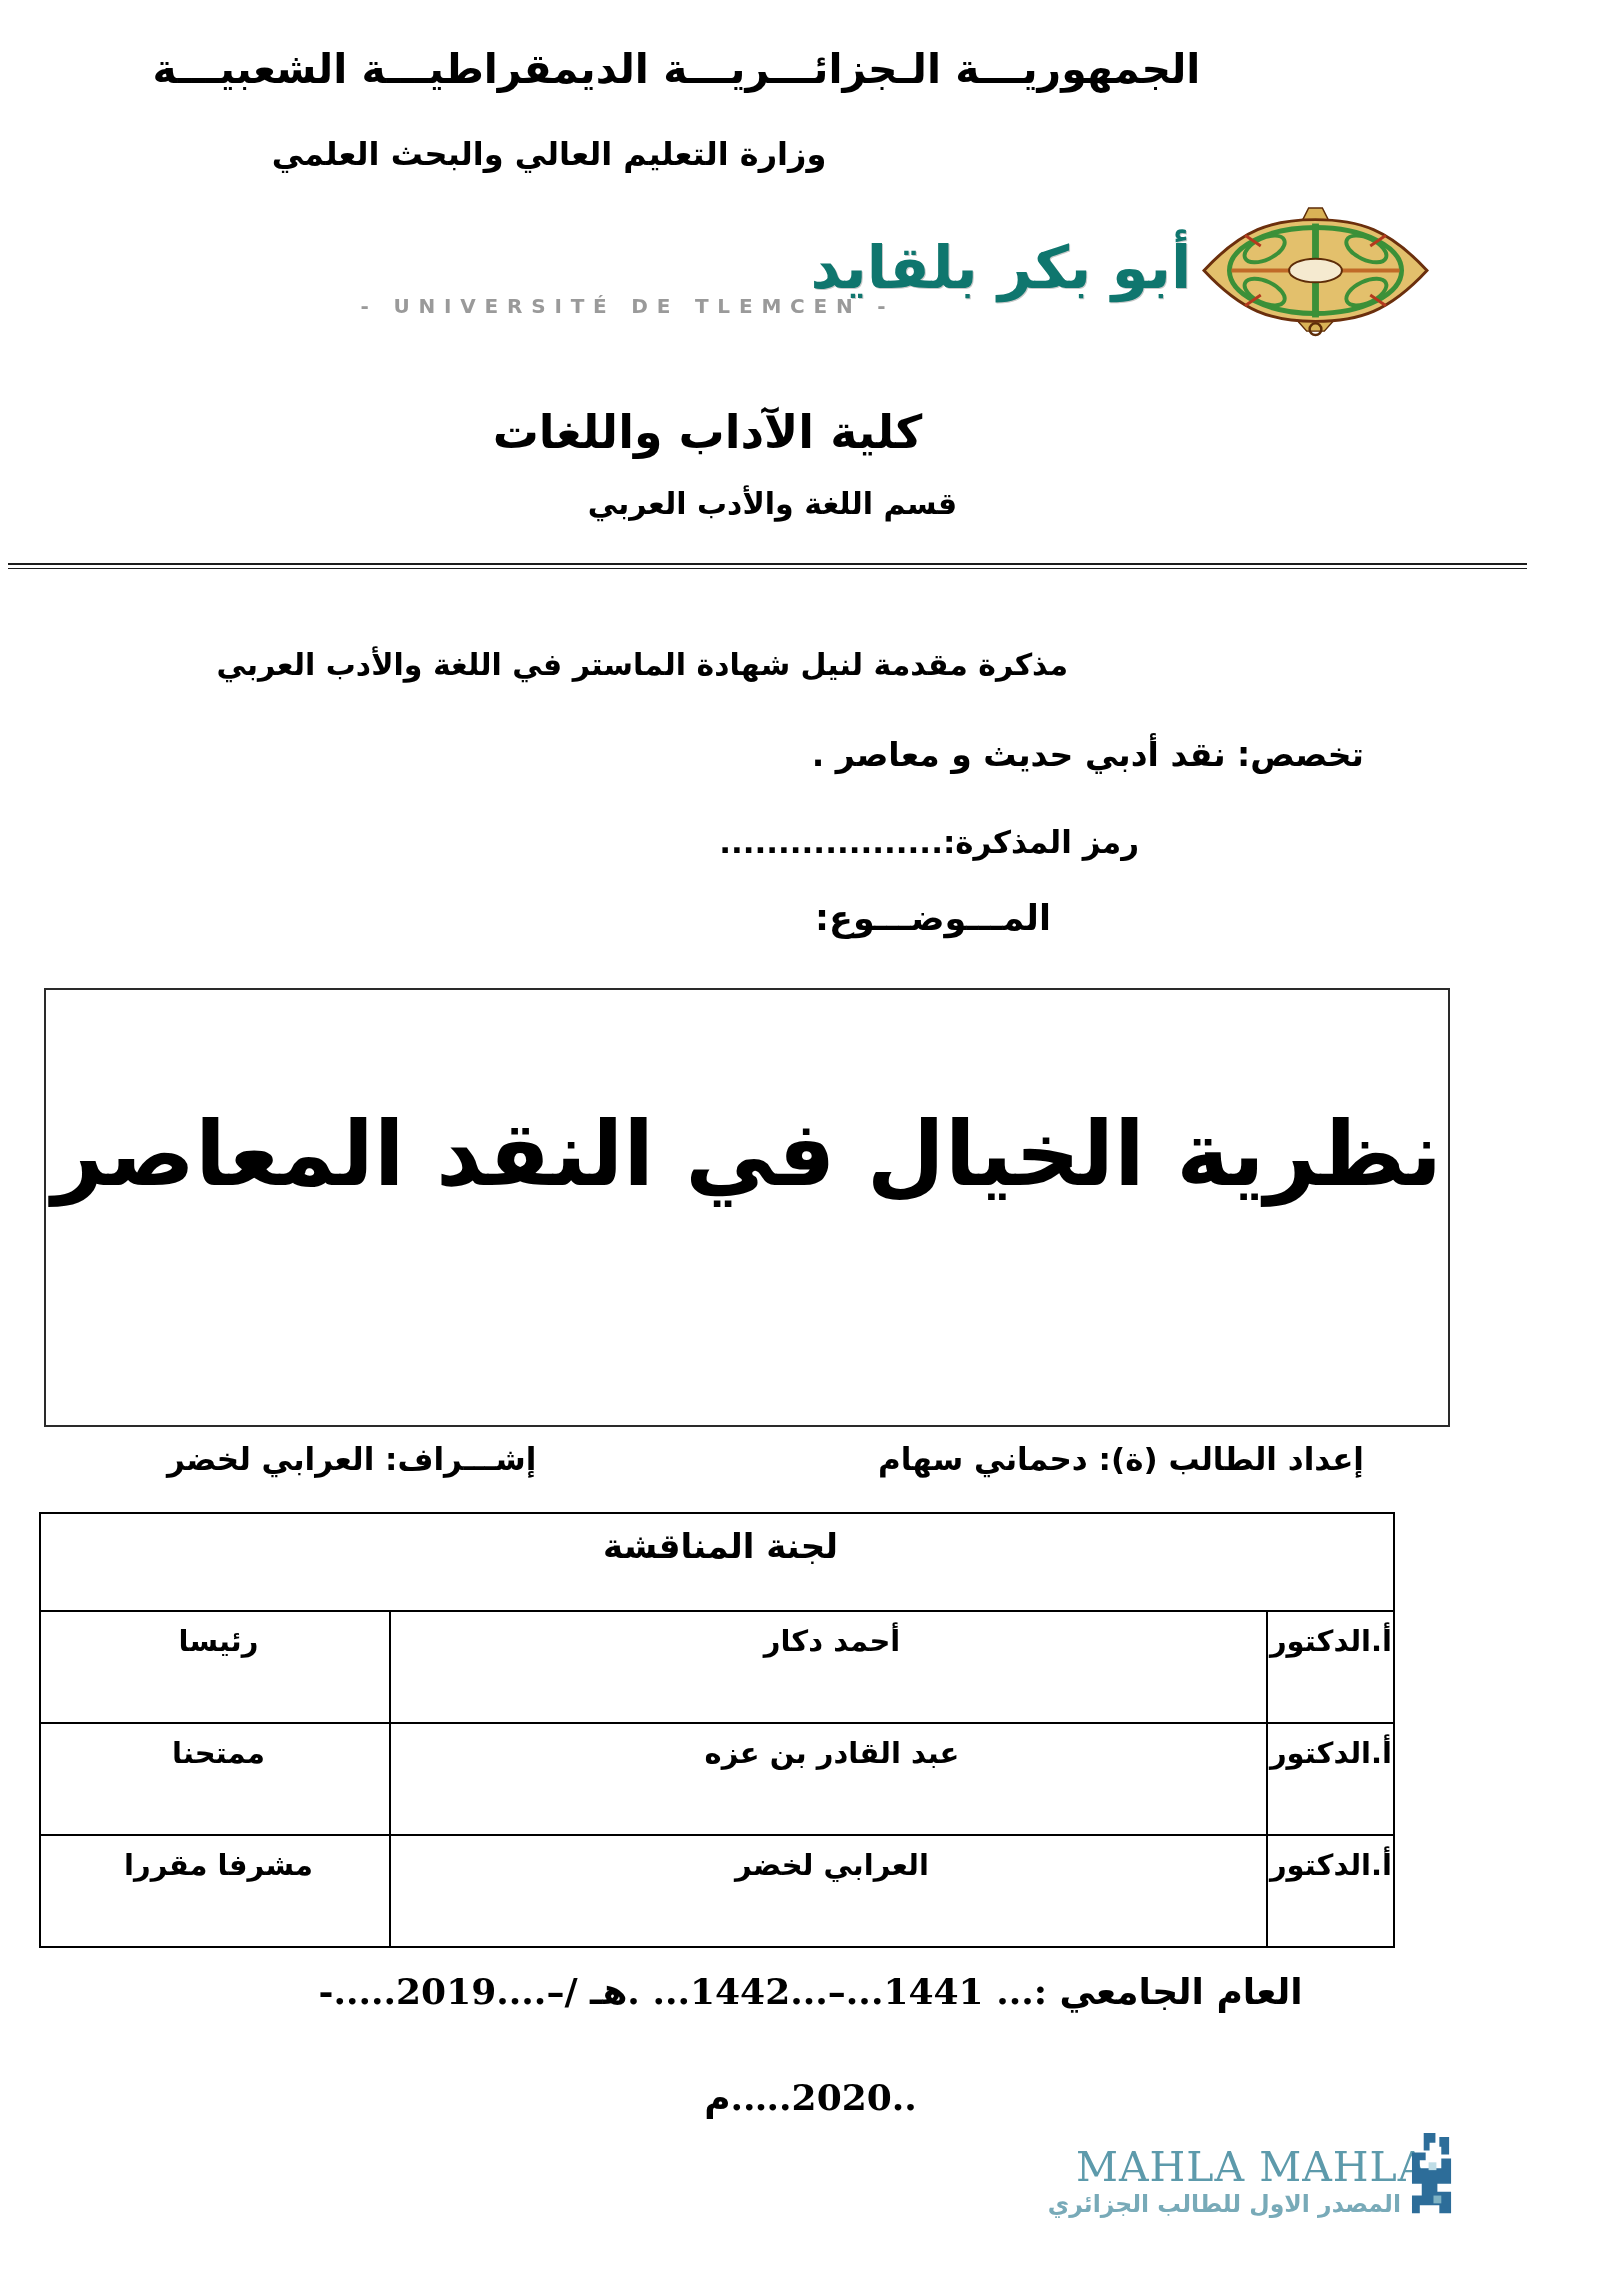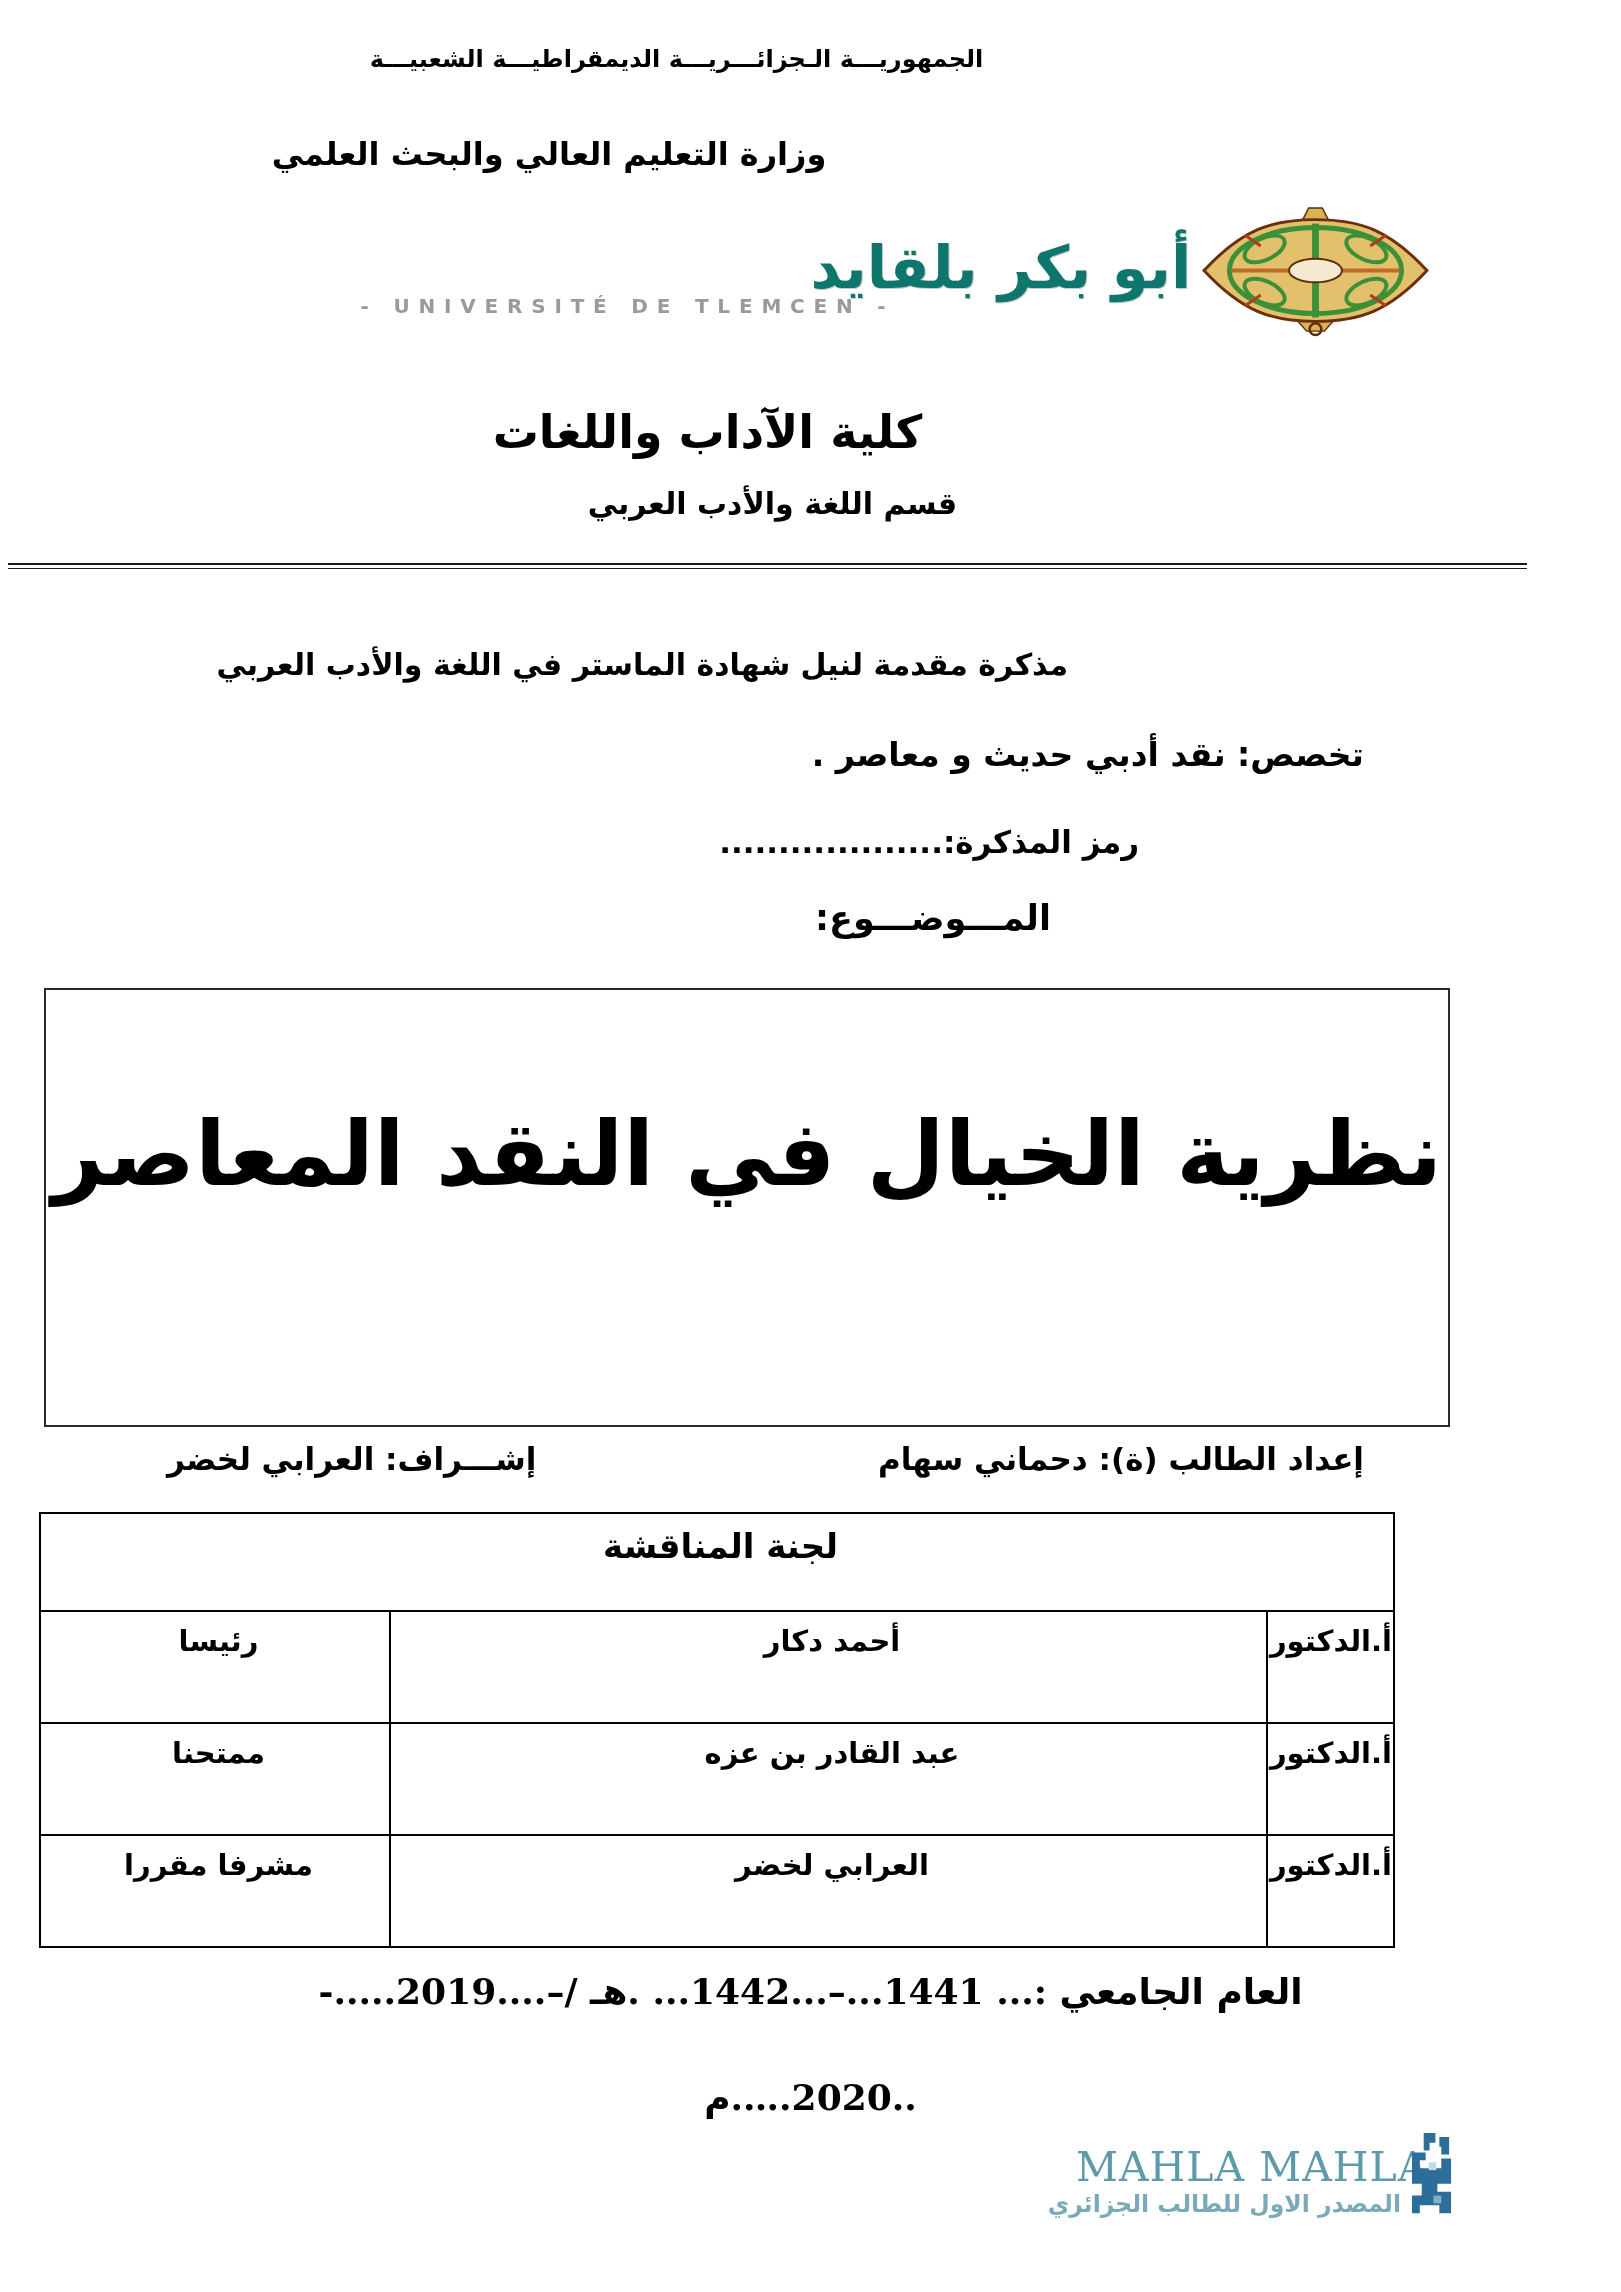--- a/index.html
+++ b/index.html
@@ -9,21 +9,21 @@
     background:#ffffff;
     font-family:"DejaVu Sans",sans-serif;
     color:#000;
     overflow:hidden;
   }
   .abs{position:absolute;white-space:nowrap;}
   .rtl{direction:rtl;unicode-bidi:isolate;}
   .b{font-weight:bold;}
 
   
-  .h-line1{top:45px;left:0;width:1353px;text-align:center;font-size:24px;letter-spacing:1px;}
+  .h-line1{top:45px;left:0;width:1353px;text-align:center;font-size:41px;letter-spacing:1px;}
   .h-line2{top:135px;left:0;width:1098px;text-align:center;font-size:32px;}
 
   
   .uni-ar{top:233px;left:0;width:1382px;font-size:59px;color:#0f766e;
           text-shadow:1px 1px 0 #c9c9c9;}
   .uni-lat{top:294px;left:0;width:1255px;text-align:center;font-size:20px;color:#9a9a9a;
            letter-spacing:8.8px;font-weight:bold;}
   .uni-emblem{top:204px;left:1198px;}
 
   

